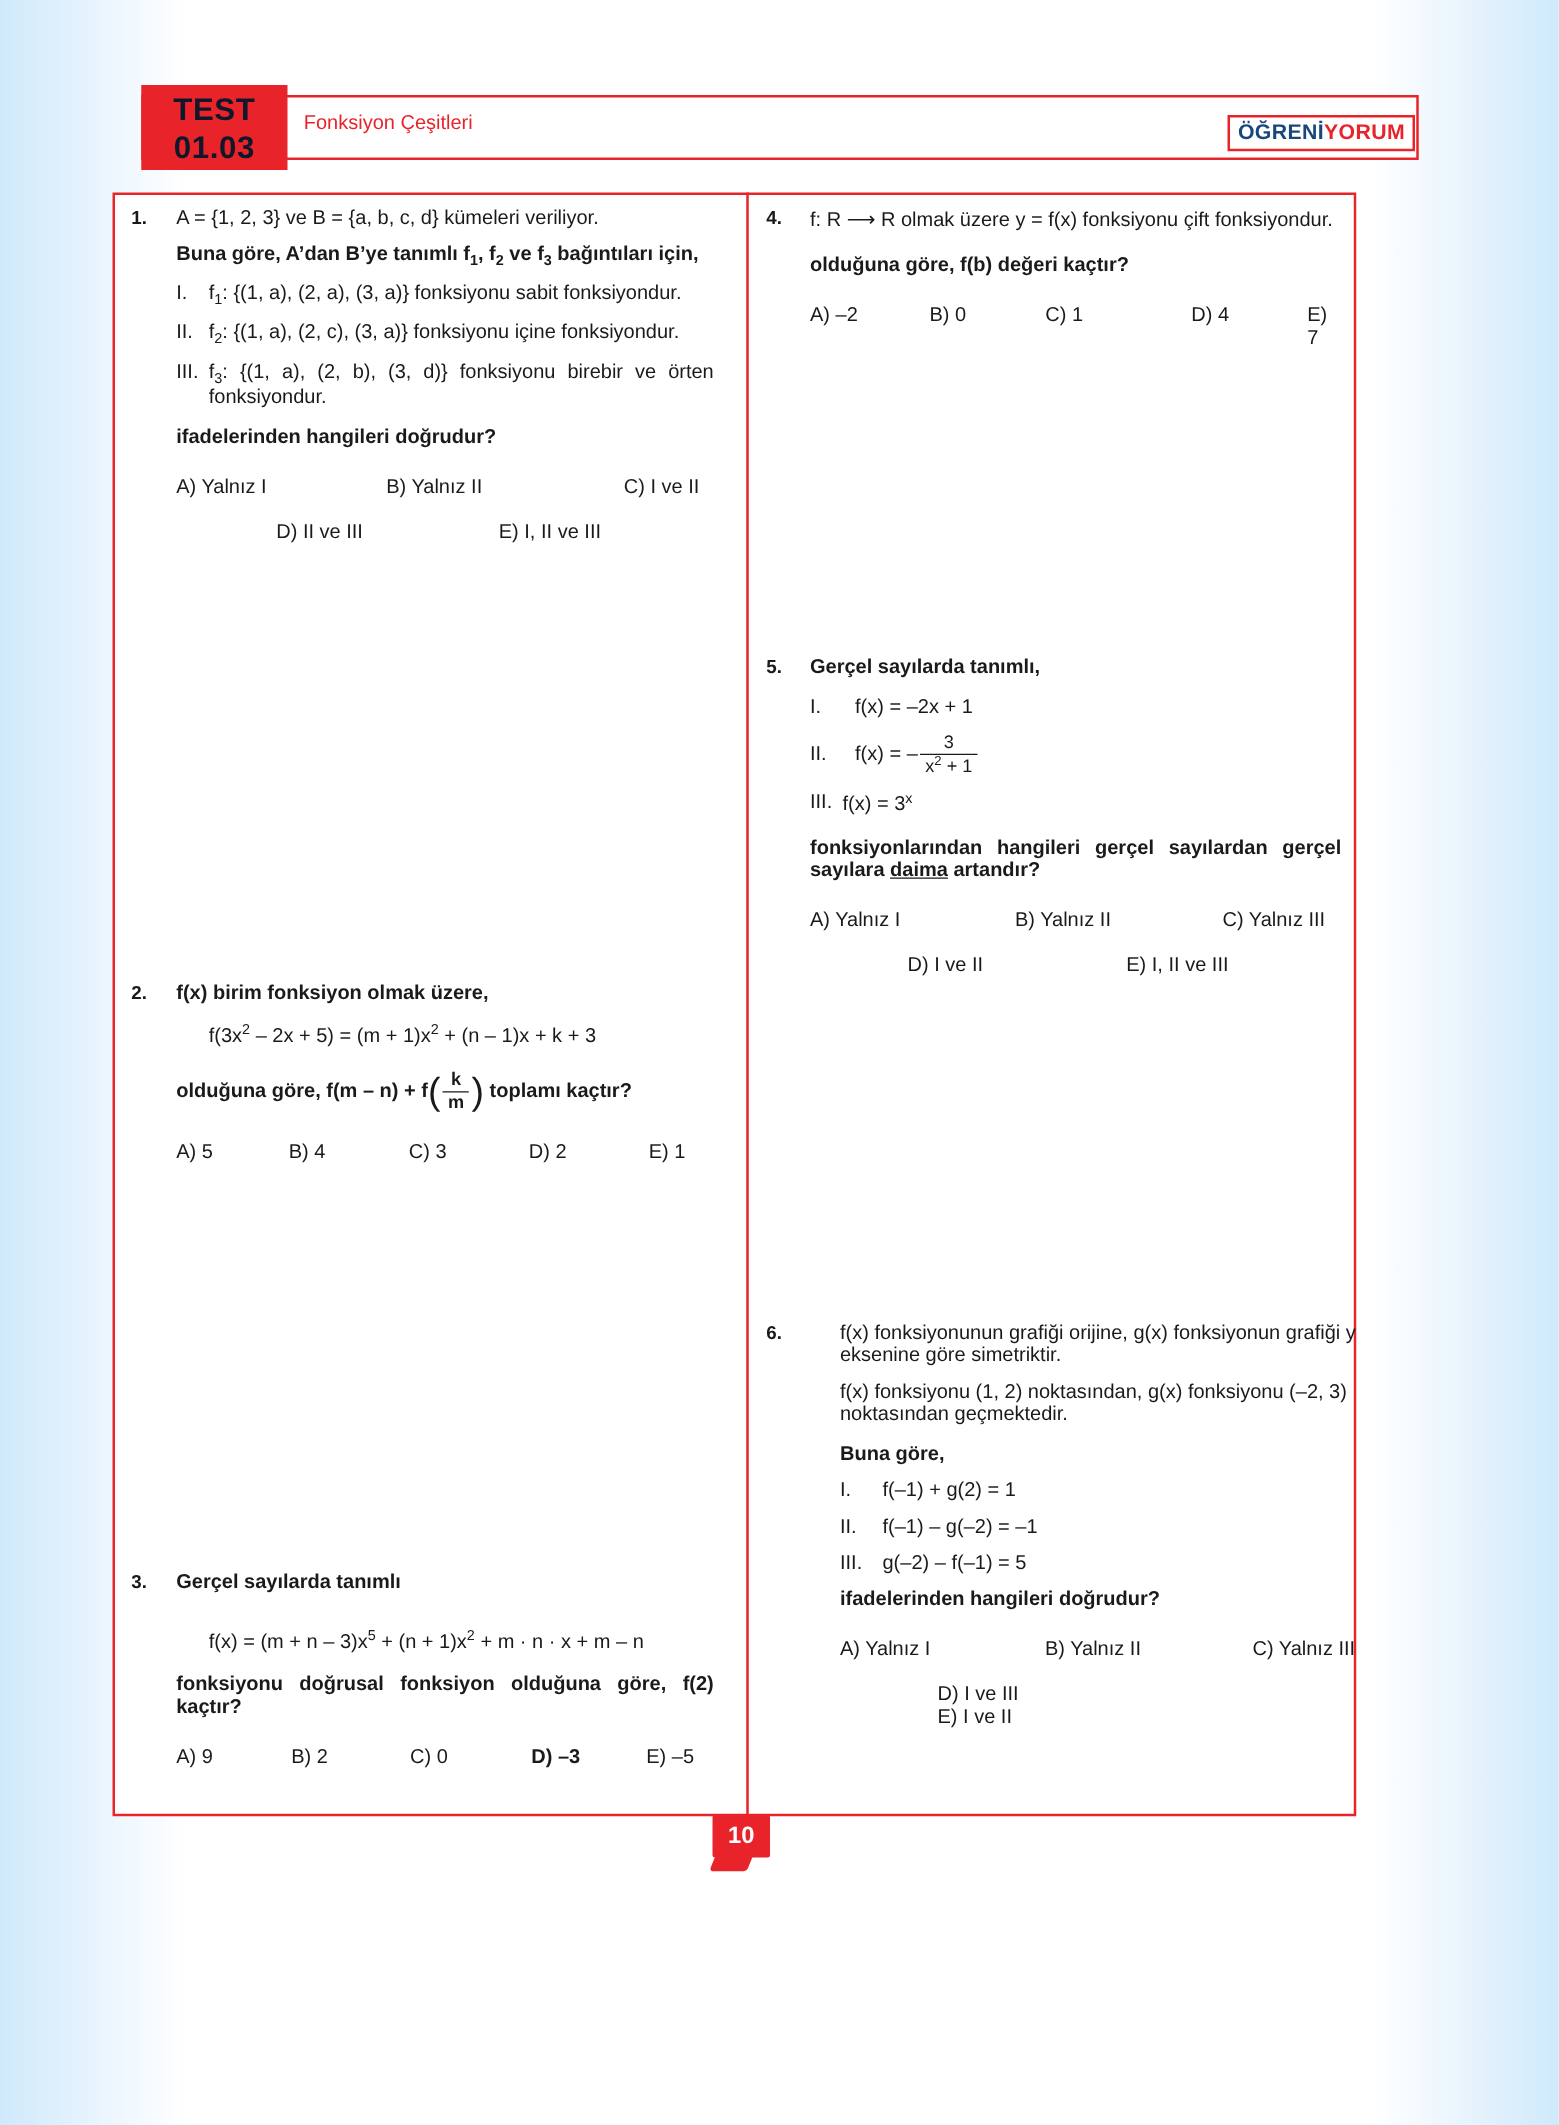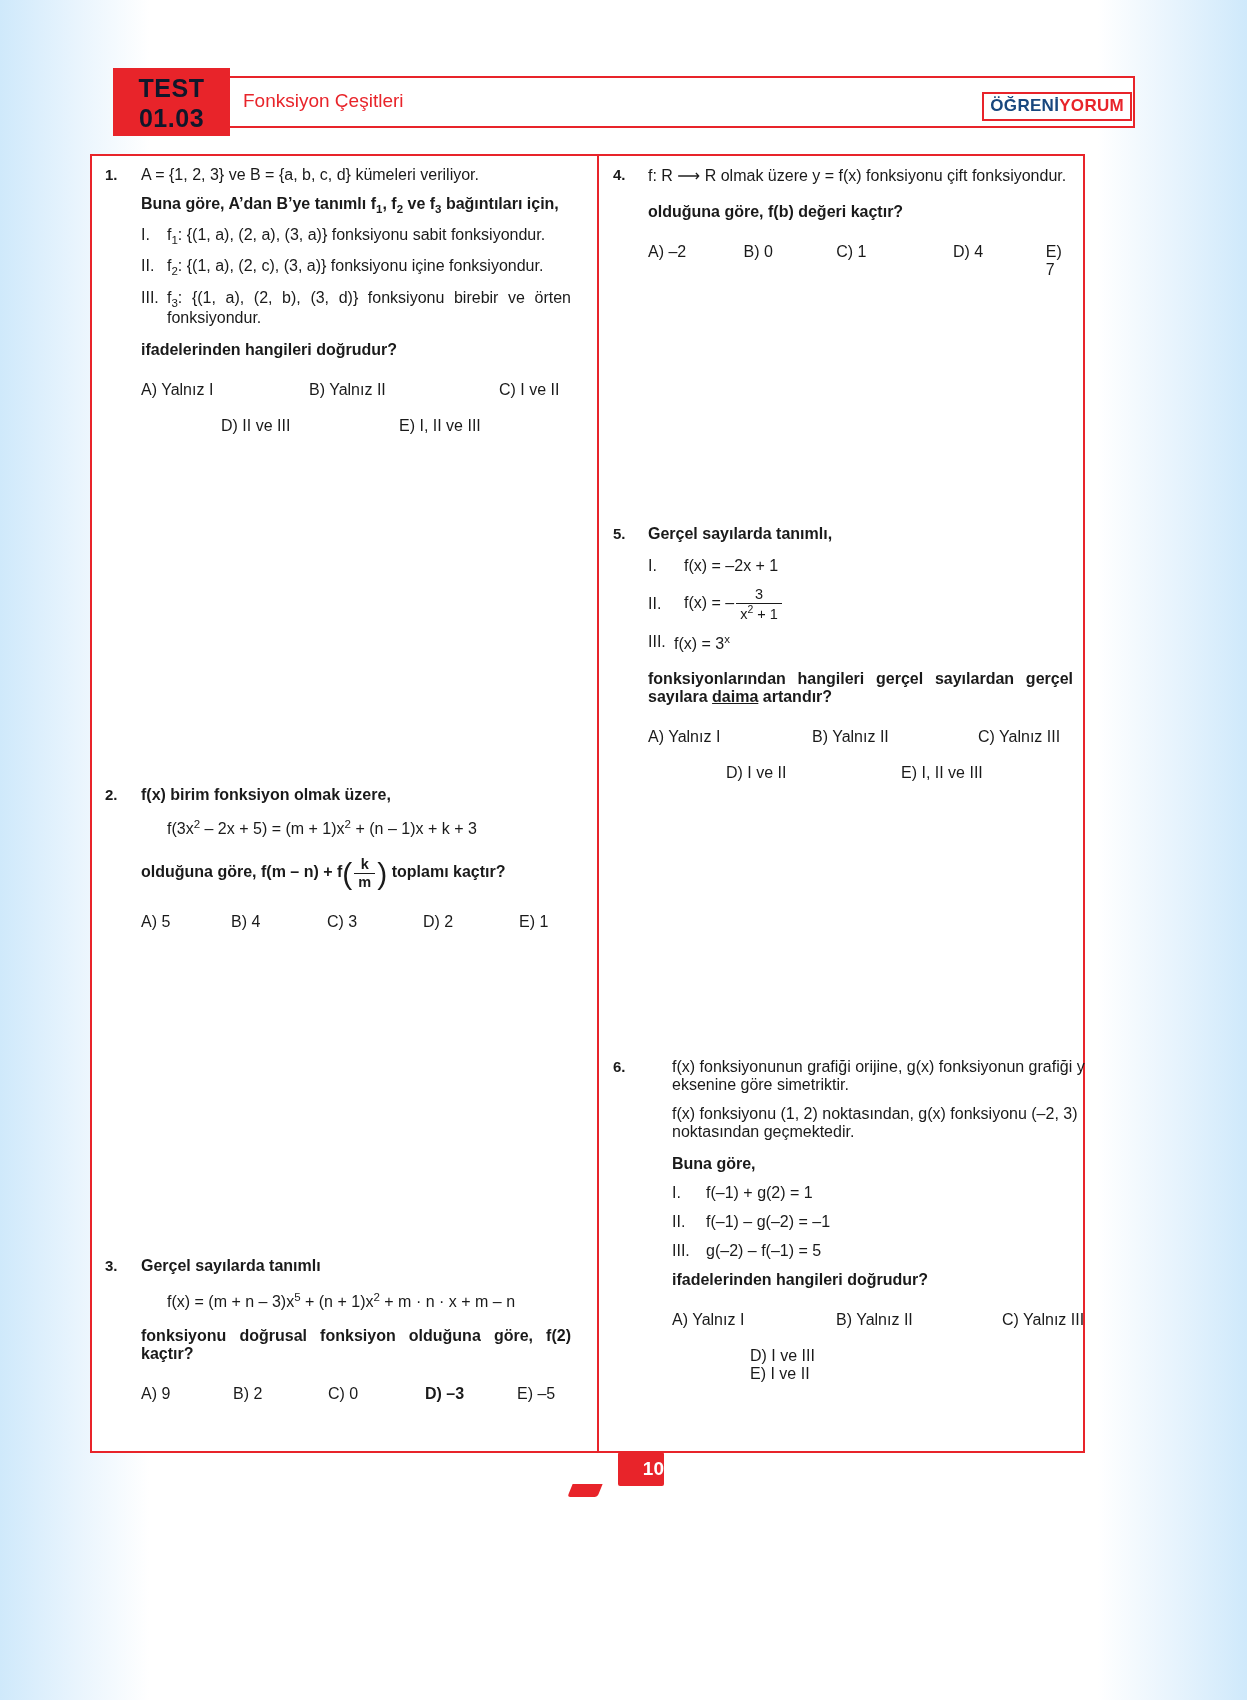--- a/index.html
+++ b/index.html
@@ -47,21 +47,21 @@
     line-height: 30px;
     padding-top: 5px;
     box-sizing: border-box;
   }
   .test-badge .t1 { display: block; letter-spacing: 0.5px; }
   .test-badge .t2 { display: block; letter-spacing: 0.5px; }
   .header-title {
     position: absolute;
     left: 243px;
     top: 90px;
-    font-size: 19px;
+    font-size: 16px;
     color: #e8242a;
     font-weight: normal;
   }
   .brand {
     position: absolute;
     right: 115px;
     top: 92px;
     border: 2px solid #e8242a;
     padding: 2px 6px 3px 6px;
     font-weight: bold;
@@ -101,24 +101,23 @@
     height: 44px;
   }
   .pagenum {
     position: absolute;
     left: 0; top: 0;
     width: 46px; height: 34px;
     background: #e8242a;
     color: #fff;
     font-weight: bold;
     font-size: 19px;
-    text-align: right;
+    text-align: center;
     line-height: 34px;
     border-radius: 2px;
-    margin-left: 48px;
   }
   .pagenum-fold {
     position: absolute;
     left: 0px; top: 32px;
     width: 30px; height: 13px;
     background: #e8242a;
     transform: skewX(-22deg);
     border-radius: 0 0 3px 3px;
   }
   .qnum {
@@ -238,21 +237,21 @@
         <span style="width:96px;">D) 2</span>
         <span>E) 1</span>
       </div>
     </div>
   </div>
 
   <div>
     <div class="qnum" style="left:105px; top:1257px;">3.</div>
     <div class="qbody" style="left:141px; top:1257px; width:430px;">
       <div class="line bold">Gerçel sayılarda tanımlı</div>
-      <div class="line" style="margin-left:26px; margin-top:16px;">f(x) = (m + n – 3)x<sup>5</sup> + (n + 1)x<sup>2</sup> + m · n · x + m – n</div>
+      <div class="line" style="margin-left:26px; margin-top:28px;">f(x) = (m + n – 3)x<sup>5</sup> + (n + 1)x<sup>2</sup> + m · n · x + m – n</div>
       <div class="line bold justify" style="margin-top:16px;">fonksiyonu doğrusal fonksiyon olduğuna göre, f(2) kaçtır?</div>
       <div class="choices" style="margin-top:22px;">
         <span style="width:92px;">A) 9</span>
         <span style="width:95px;">B) 2</span>
         <span style="width:97px;">C) 0</span>
         <span style="width:92px;font-weight:bold;">D) –3</span>
         <span>E) –5</span>
       </div>
     </div>
   </div>

